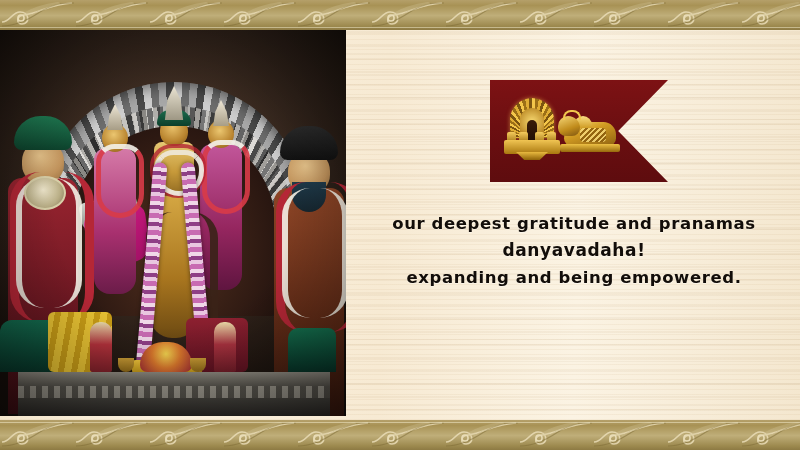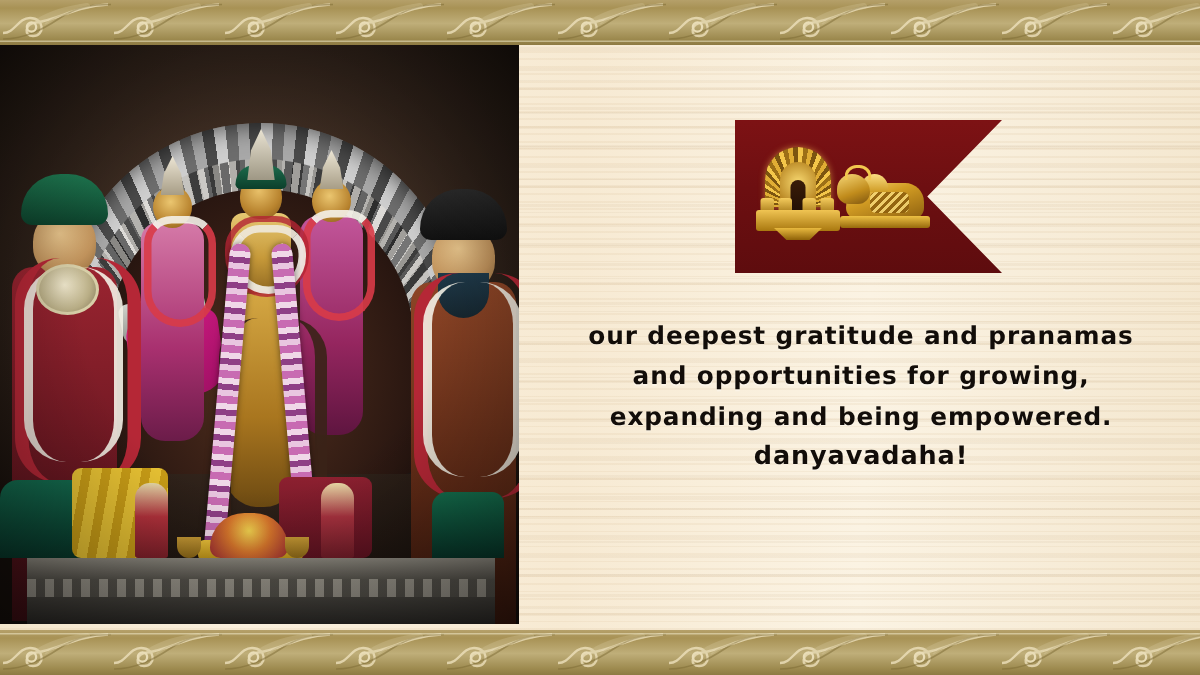--- a/index.html
+++ b/index.html
@@ -497,18 +497,17 @@
       <div class="bull-hump"></div>
       <div class="bull-head"></div>
       <div class="bull-horn"></div>
       <div class="bull-orn"></div>
       <div class="bull-base"></div>
     </div>
   </div>
 
   <div class="message">
     <span class="line">our deepest gratitude and pranamas</span>
-    <span class="line">and opportunities for growing,</span>
+    <span class="line last">danyavadaha!</span>
     <span class="line">expanding and being empowered.</span>
-    <span class="line last">danyavadaha!</span>
   </div>
 
 </div>
 
 </body></html>

